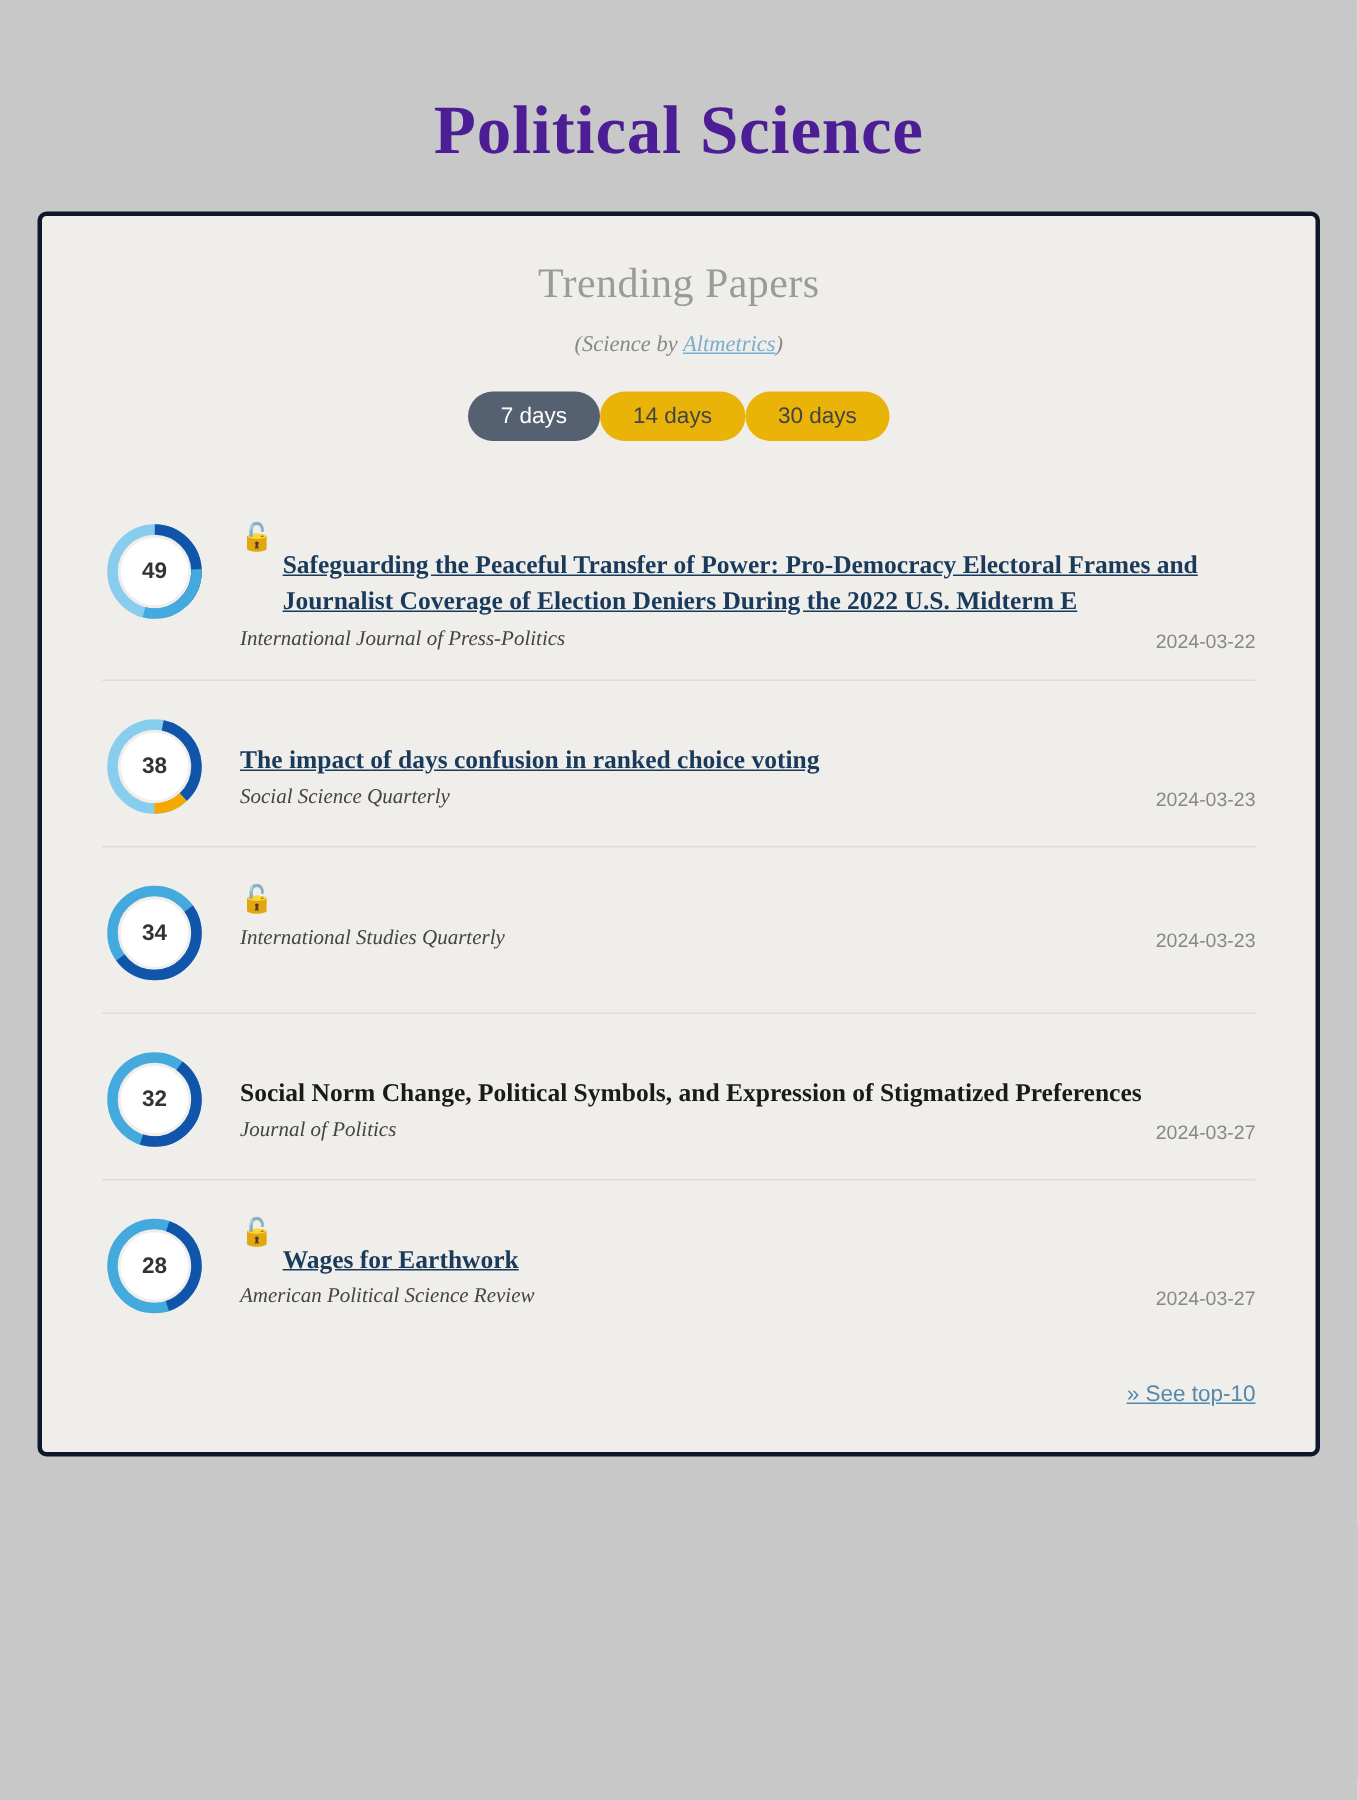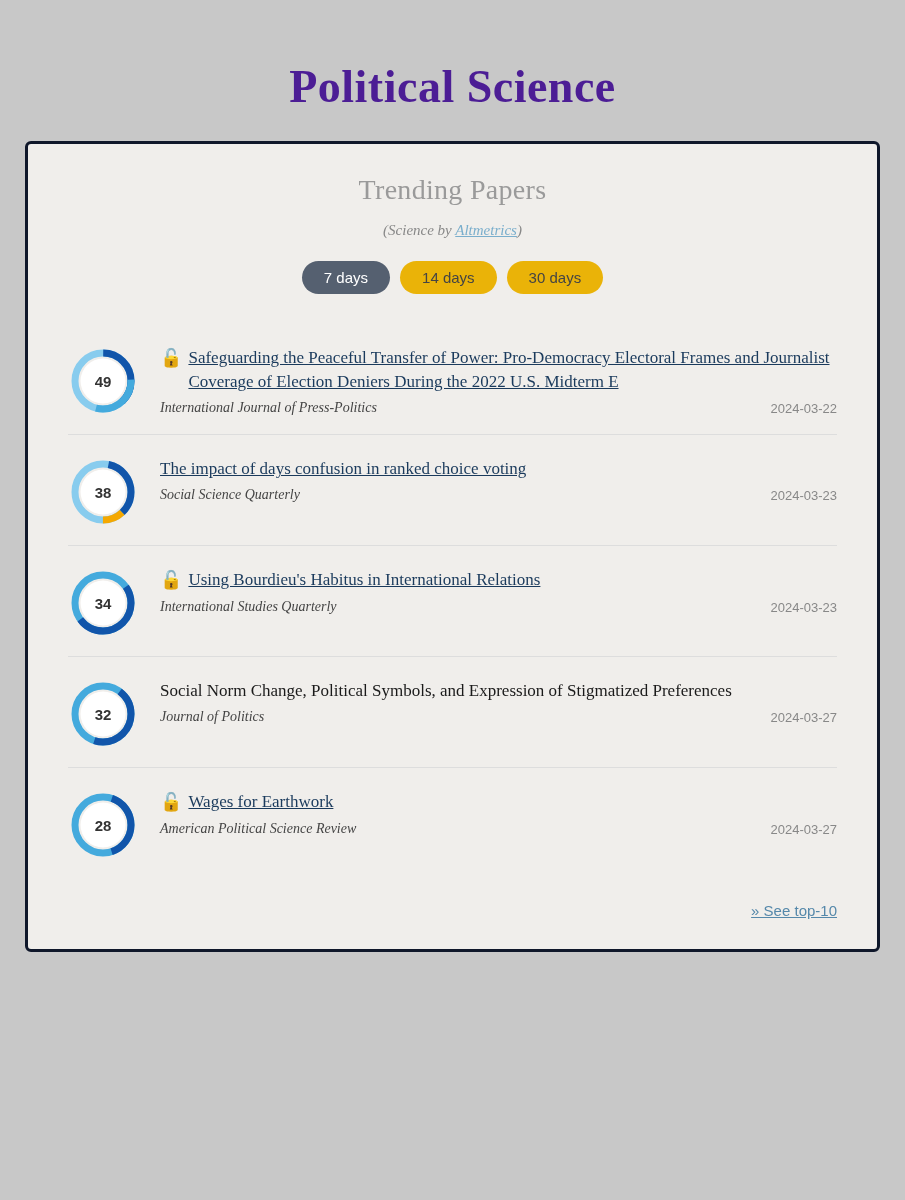--- a/index.html
+++ b/index.html
@@ -58,21 +58,20 @@
     }
 
     .powered-by a {
       color: #7aaecc;
       text-decoration: underline;
     }
 
     .tabs-row {
       display: flex;
       justify-content: center;
-      gap: 10px;
       margin-bottom: 30px;
     }
 
     .tab {
       padding: 8px 22px;
       border-radius: 20px;
       font-size: 15px;
       font-family: Arial, sans-serif;
       cursor: pointer;
       border: none;
@@ -143,25 +142,26 @@
 
     .open-access-icon {
       color: #e07820;
       font-size: 18px;
       line-height: 1.4;
       flex-shrink: 0;
     }
 
     .paper-title {
       font-size: 17px;
-      font-weight: normal;
+      font-weight: bold;
       color: #1a3a5c;
       text-decoration: underline;
       cursor: pointer;
       line-height: 1.4;
+      margin-top: 19px;
     }
 
     .paper-title.no-link {
       text-decoration: none;
       color: #1a1a1a;
       cursor: default;
     }
 
     .paper-meta-row {
       display: flex;
@@ -271,21 +271,20 @@
         <circle cx="35" cy="35" r="28" fill="none" stroke="#1155aa" stroke-width="7" stroke-dasharray="87.96459430051421 87.96459430051421" stroke-dashoffset="17.59291886010284"></circle>
 
           <circle cx="35" cy="35" r="22.5" fill="white"></circle>
         </svg>
         <div class="badge-number">34</div>
       </div>
 
       <div class="paper-content">
         <div class="paper-title-row">
           <span class="open-access-icon">🔓</span>
-          <a class="paper-title" href="#">Using Bourdieu's Habitus in International Relations</a>
         </div>
         <div class="paper-meta-row">
           <span class="journal-name">International Studies Quarterly</span>
           <span class="paper-date">2024-03-23</span>
         </div>
       </div>
     </div>
         <div class="paper-item">
 
       <div class="altmetric-badge">

